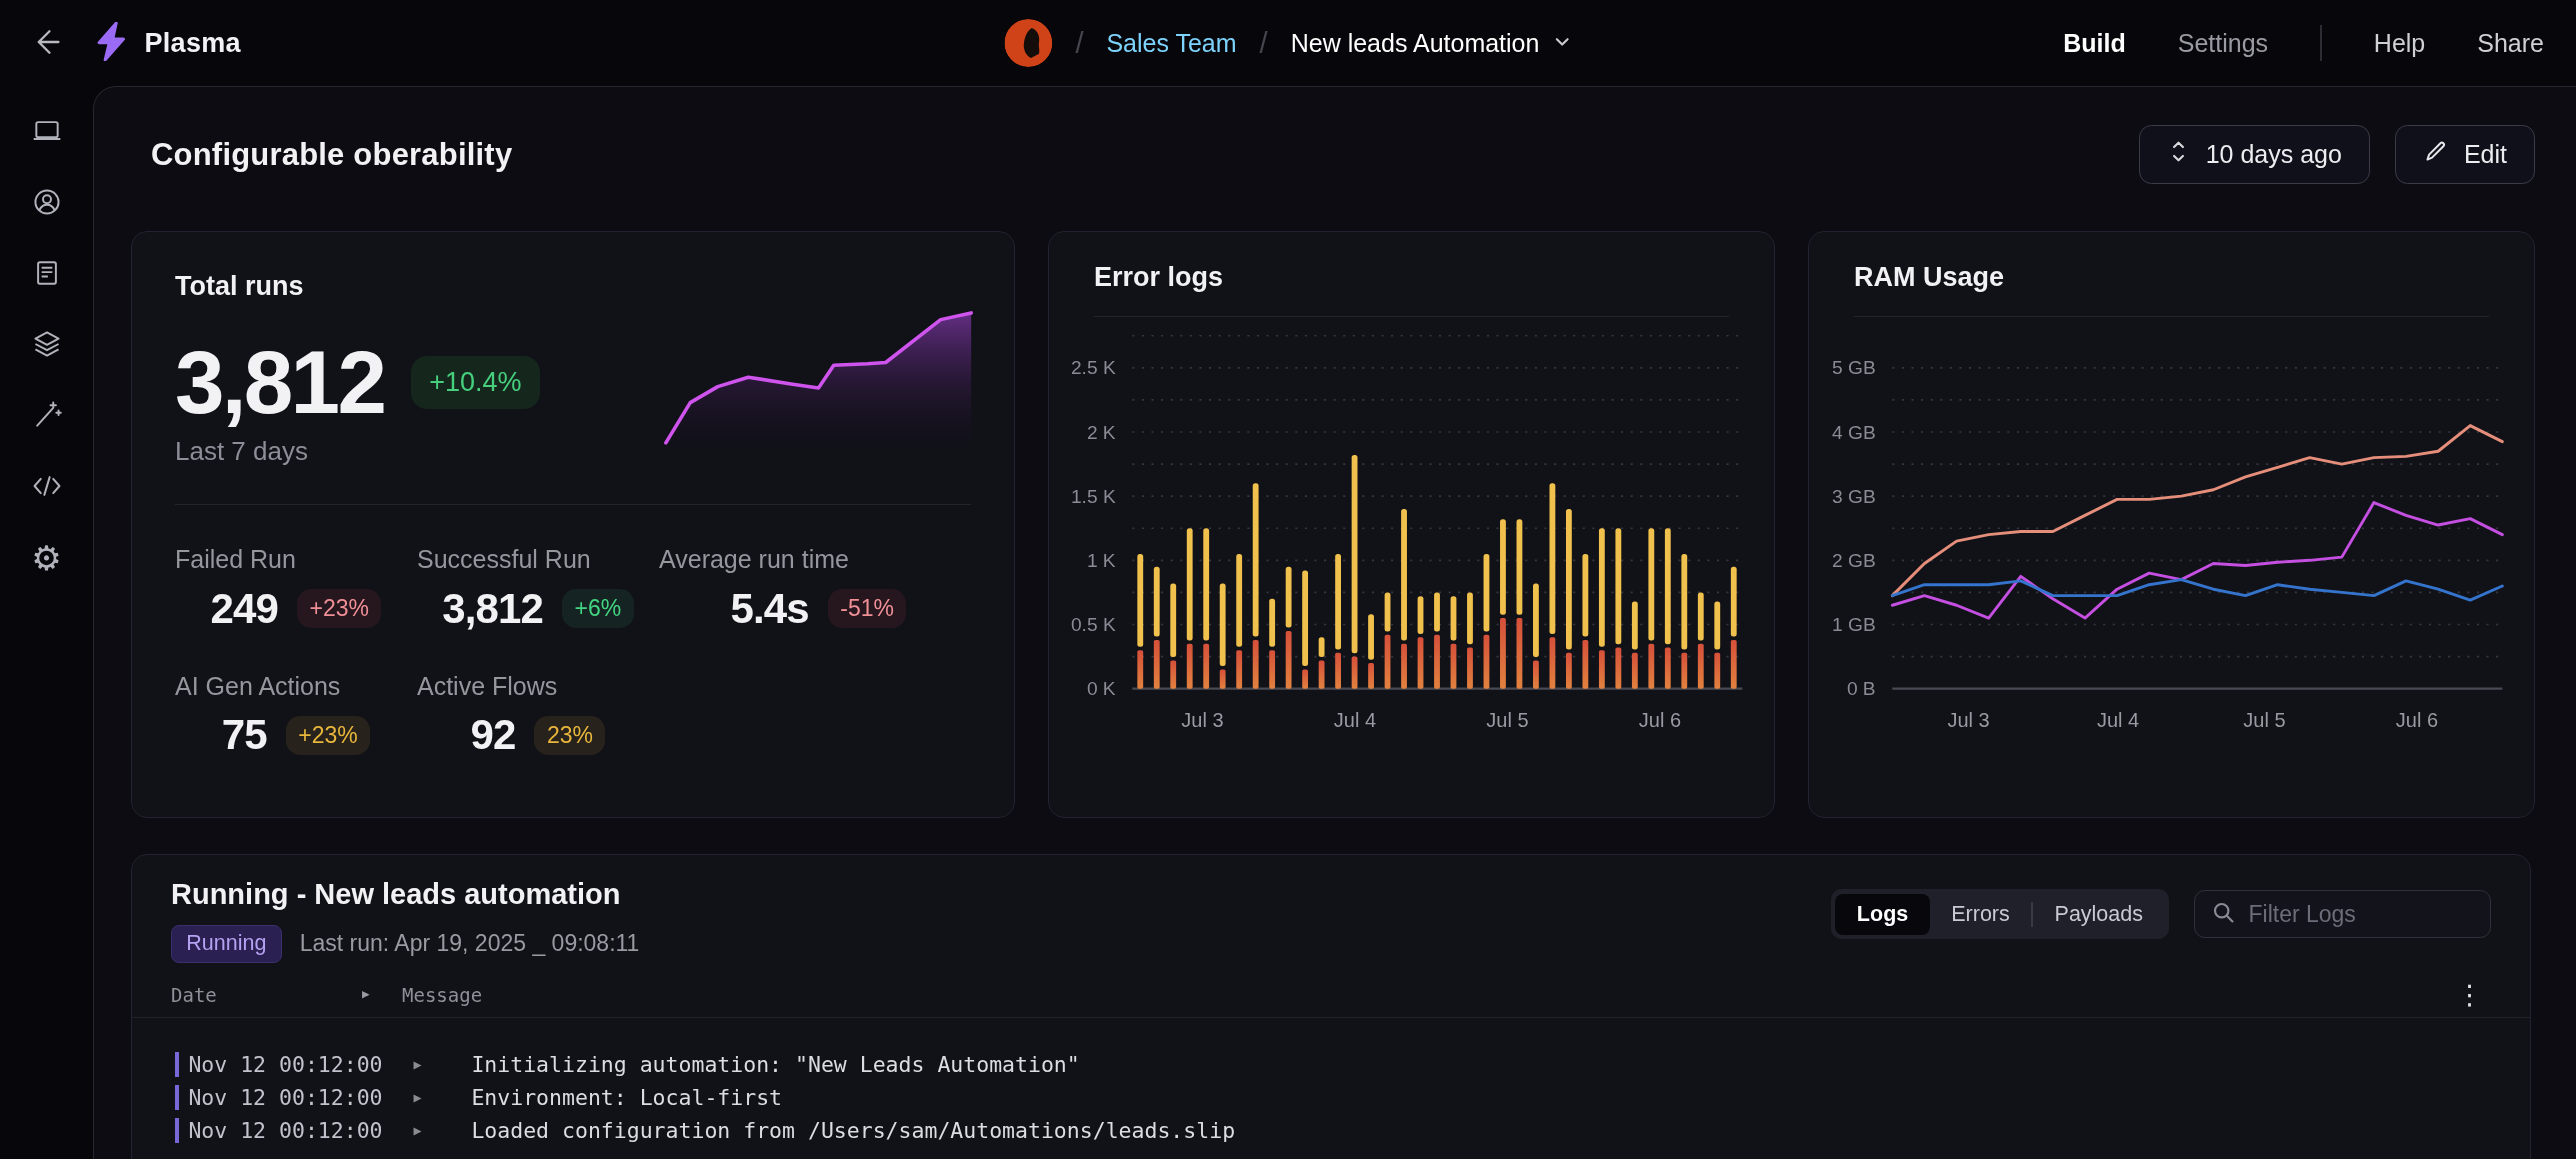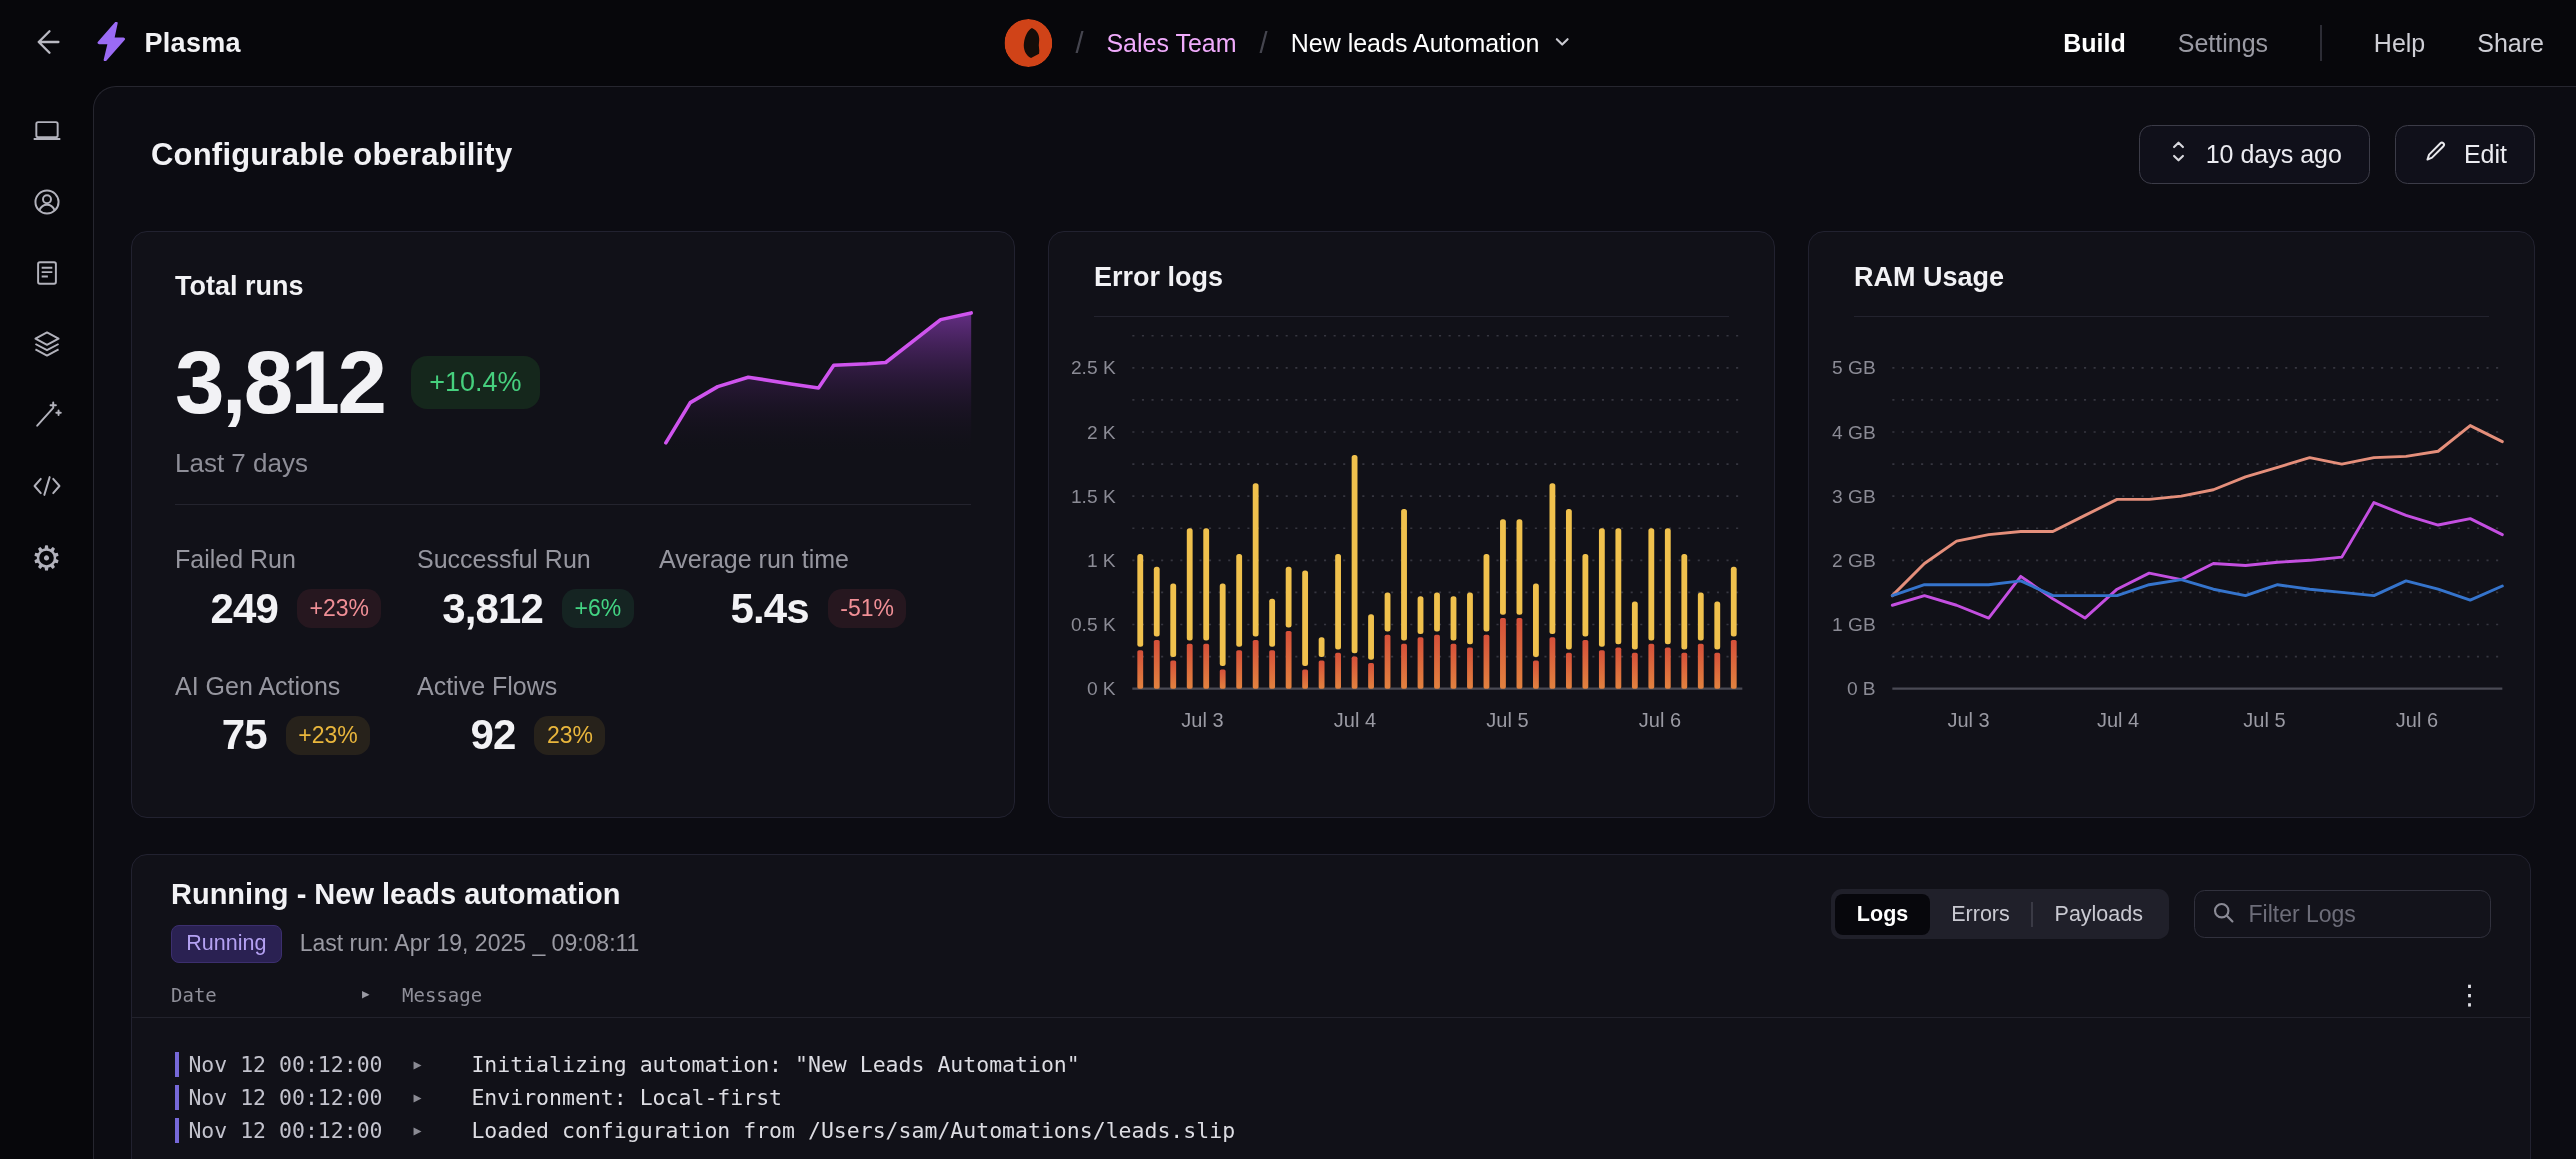--- a/index.html
+++ b/index.html
@@ -9,21 +9,21 @@
   
   .topbar { position:absolute; top:0; left:0; right:0; height:86px; }
   .back-btn { position:absolute; left:23px; top:21.5px; width:43px; height:43px; display:flex;
     align-items:center; justify-content:center; cursor:pointer; }
   .brand { position:absolute; left:93px; top:0; height:86px; display:flex; align-items:center; gap:12.5px; }
   .brand-name { font-size:27px; font-weight:600; letter-spacing:0.3px; }
   .crumbs { position:absolute; left:50%; top:0; transform:translateX(-50%); height:86px;
     display:flex; align-items:center; gap:23px; white-space:nowrap; }
   .avatar { width:48px; height:48px; border-radius:50%; overflow:hidden; flex:0 0 auto; }
   .crumb-sep { color:#45454f; font-size:29px; font-weight:300; }
-  .crumb-team { font-size:25px; color:#f0abfc; cursor:pointer; }
+  .crumb-team { font-size:25px; color:#7dd3fc; cursor:pointer; }
   .crumb-auto { font-size:25px; color:#ffffff; display:flex; align-items:center; gap:12.5px; cursor:pointer; }
   .topnav { position:absolute; right:32px; top:0; height:86px; display:flex; align-items:center; }
   .topnav .nav-item { font-size:25px; margin-left:52px; cursor:pointer; }
   .nav-item.active-true { color:#ffffff; font-weight:600; }
   .nav-item.active-false { color:#9a9aa3; }
   .nav-action { font-size:25px; color:#cfcfd6; margin-left:52px; cursor:pointer; }
   .topnav-divider { width:1.8px; height:36px; background:#2c2c35; margin-left:52px; }
 
   
   .sidebar { position:absolute; left:0; top:86px; width:93px; bottom:0; display:flex;
@@ -47,21 +47,21 @@
   
   .cards-row { position:absolute; left:37px; top:144px; right:41px; display:flex; gap:33px; }
   .card { height:587px; background:#111118; border:0.9px solid #222230; border-radius:16px; position:relative; }
   .card-total { width:884px; flex:0 0 auto; }
   .card-chart { flex:1 1 0; display:flex; flex-direction:column; }
 
   .tr-title { position:absolute; left:43px; top:39px; font-size:27px; font-weight:700; }
   .tr-bigrow { position:absolute; left:43px; top:106px; display:flex; align-items:center; gap:27px; }
   .tr-value { font-size:89px; font-weight:700; letter-spacing:-2.7px; line-height:1; }
   .badge-big { font-size:27px; color:#46d07e; background:#15271c; border-radius:16px; padding:10.7px 18px; }
-  .tr-period { position:absolute; left:43px; top:216px; font-size:26px; color:#8e8e98; }
+  .tr-period { position:absolute; left:43px; top:204px; font-size:26px; color:#8e8e98; }
   .tr-spark { position:absolute; right:39px; top:72px; }
   .tr-divider { position:absolute; left:43px; right:43px; top:272px; height:0.9px; background:#24242e; }
   .stats-grid { position:absolute; left:43px; right:36px; top:313px; display:grid;
     grid-template-columns:242px 242px 1fr; row-gap:39px; }
   .stat-label { font-size:25px; color:#96969f; margin-bottom:10.7px; }
   .stat-valrow { display:flex; align-items:center; gap:19px;justify-content:center; }
   .stat-value { font-size:42px; font-weight:700; letter-spacing:-0.9px; }
   .stat-badge { font-size:23px; padding:6.3px 12.5px; border-radius:14.3px; }
   .tone-red { color:#f08f96; background:rgba(226,82,98,.10); }
   .tone-green { color:#43d483; background:rgba(62,210,126,.10); }

